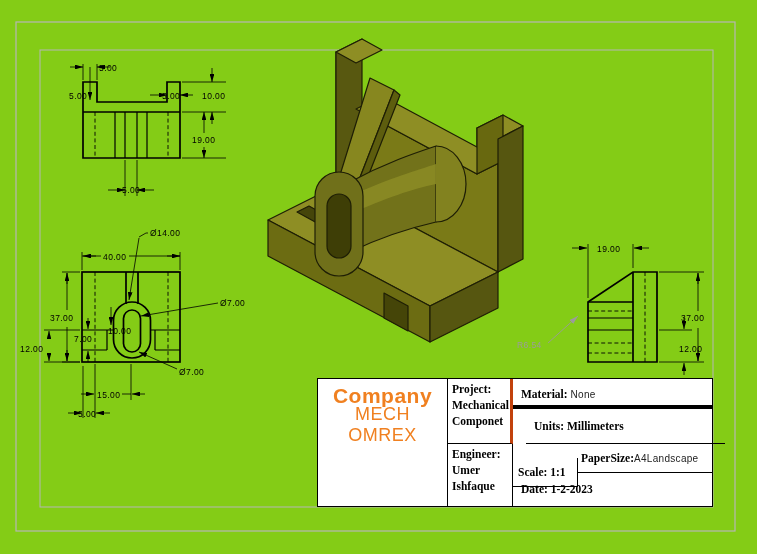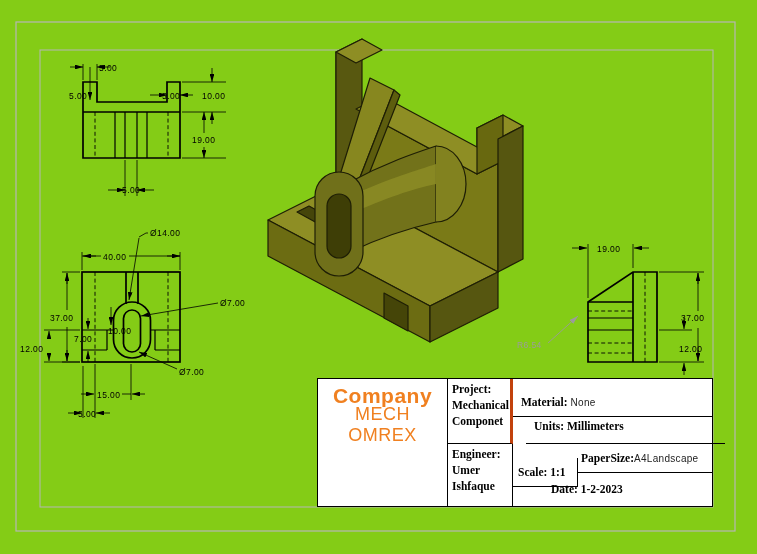--- a/index.html
+++ b/index.html
@@ -15,26 +15,26 @@
   .dt{font-family:"Liberation Sans",sans-serif;font-size:8.5px;letter-spacing:.4px;fill:#000;}
   .gt{fill:#9b9b9b;}
   .p3{stroke:#1e1e05;stroke-width:1.2;stroke-linejoin:round;}
   
   #tb{position:absolute;left:317px;top:378px;width:396px;height:129px;
       border:1px solid #000;background:#fff;box-sizing:border-box;}
   .cell{position:absolute;box-sizing:border-box;font-family:"Liberation Serif",serif;
         font-weight:bold;font-size:11.5px;color:#000;line-height:16px;}
   .c-company{left:0;top:0;width:130px;height:127px;border-right:1px solid #000;text-align:center;}
   .c-project{left:130px;top:0;width:65px;height:65px;border-right:3px solid #c2410c;border-bottom:1px solid #000;padding:2px 4px;}
-  .c-material{left:195px;top:8px;width:199px;height:30px;border-bottom:1px solid #000000;padding:7px 8px;}
+  .c-material{left:195px;top:0;width:199px;height:30px;border-bottom:4px solid #000000;padding:7px 8px;}
   .c-units{left:208px;top:30px;width:199px;height:35px;border-bottom:1px solid #000;padding:9px 8px;}
   .c-engineer{left:130px;top:65px;width:65px;height:62px;border-right:1px solid #000;padding:2px 4px;}
   .c-scale{left:195px;top:79px;width:65px;height:29px;border-right:1px solid #000;border-bottom:1px solid #000;padding:6px 5px;}
   .c-papersize{left:260px;top:65px;width:134px;height:29px;border-bottom:1px solid #000;padding:6px 3px;white-space:nowrap;}
-  .c-date{left:195px;top:94px;width:199px;height:33px;padding:8px 8px;margin-left:30px;}
+  .c-date{left:195px;top:94px;width:199px;height:33px;padding:8px 8px;}
   .company-word{margin-top:9px;font-family:"Liberation Sans",sans-serif;font-weight:bold;
                 font-size:21px;letter-spacing:.5px;}
   .brand{font-family:"Liberation Sans",sans-serif;font-weight:normal;
          font-size:18px;line-height:21px;letter-spacing:.5px;}
   .val{font-family:"Liberation Sans",sans-serif;font-weight:normal;font-size:10px;
        color:#222;letter-spacing:.3px;}
 </style>
 </head>
 <body>
 

